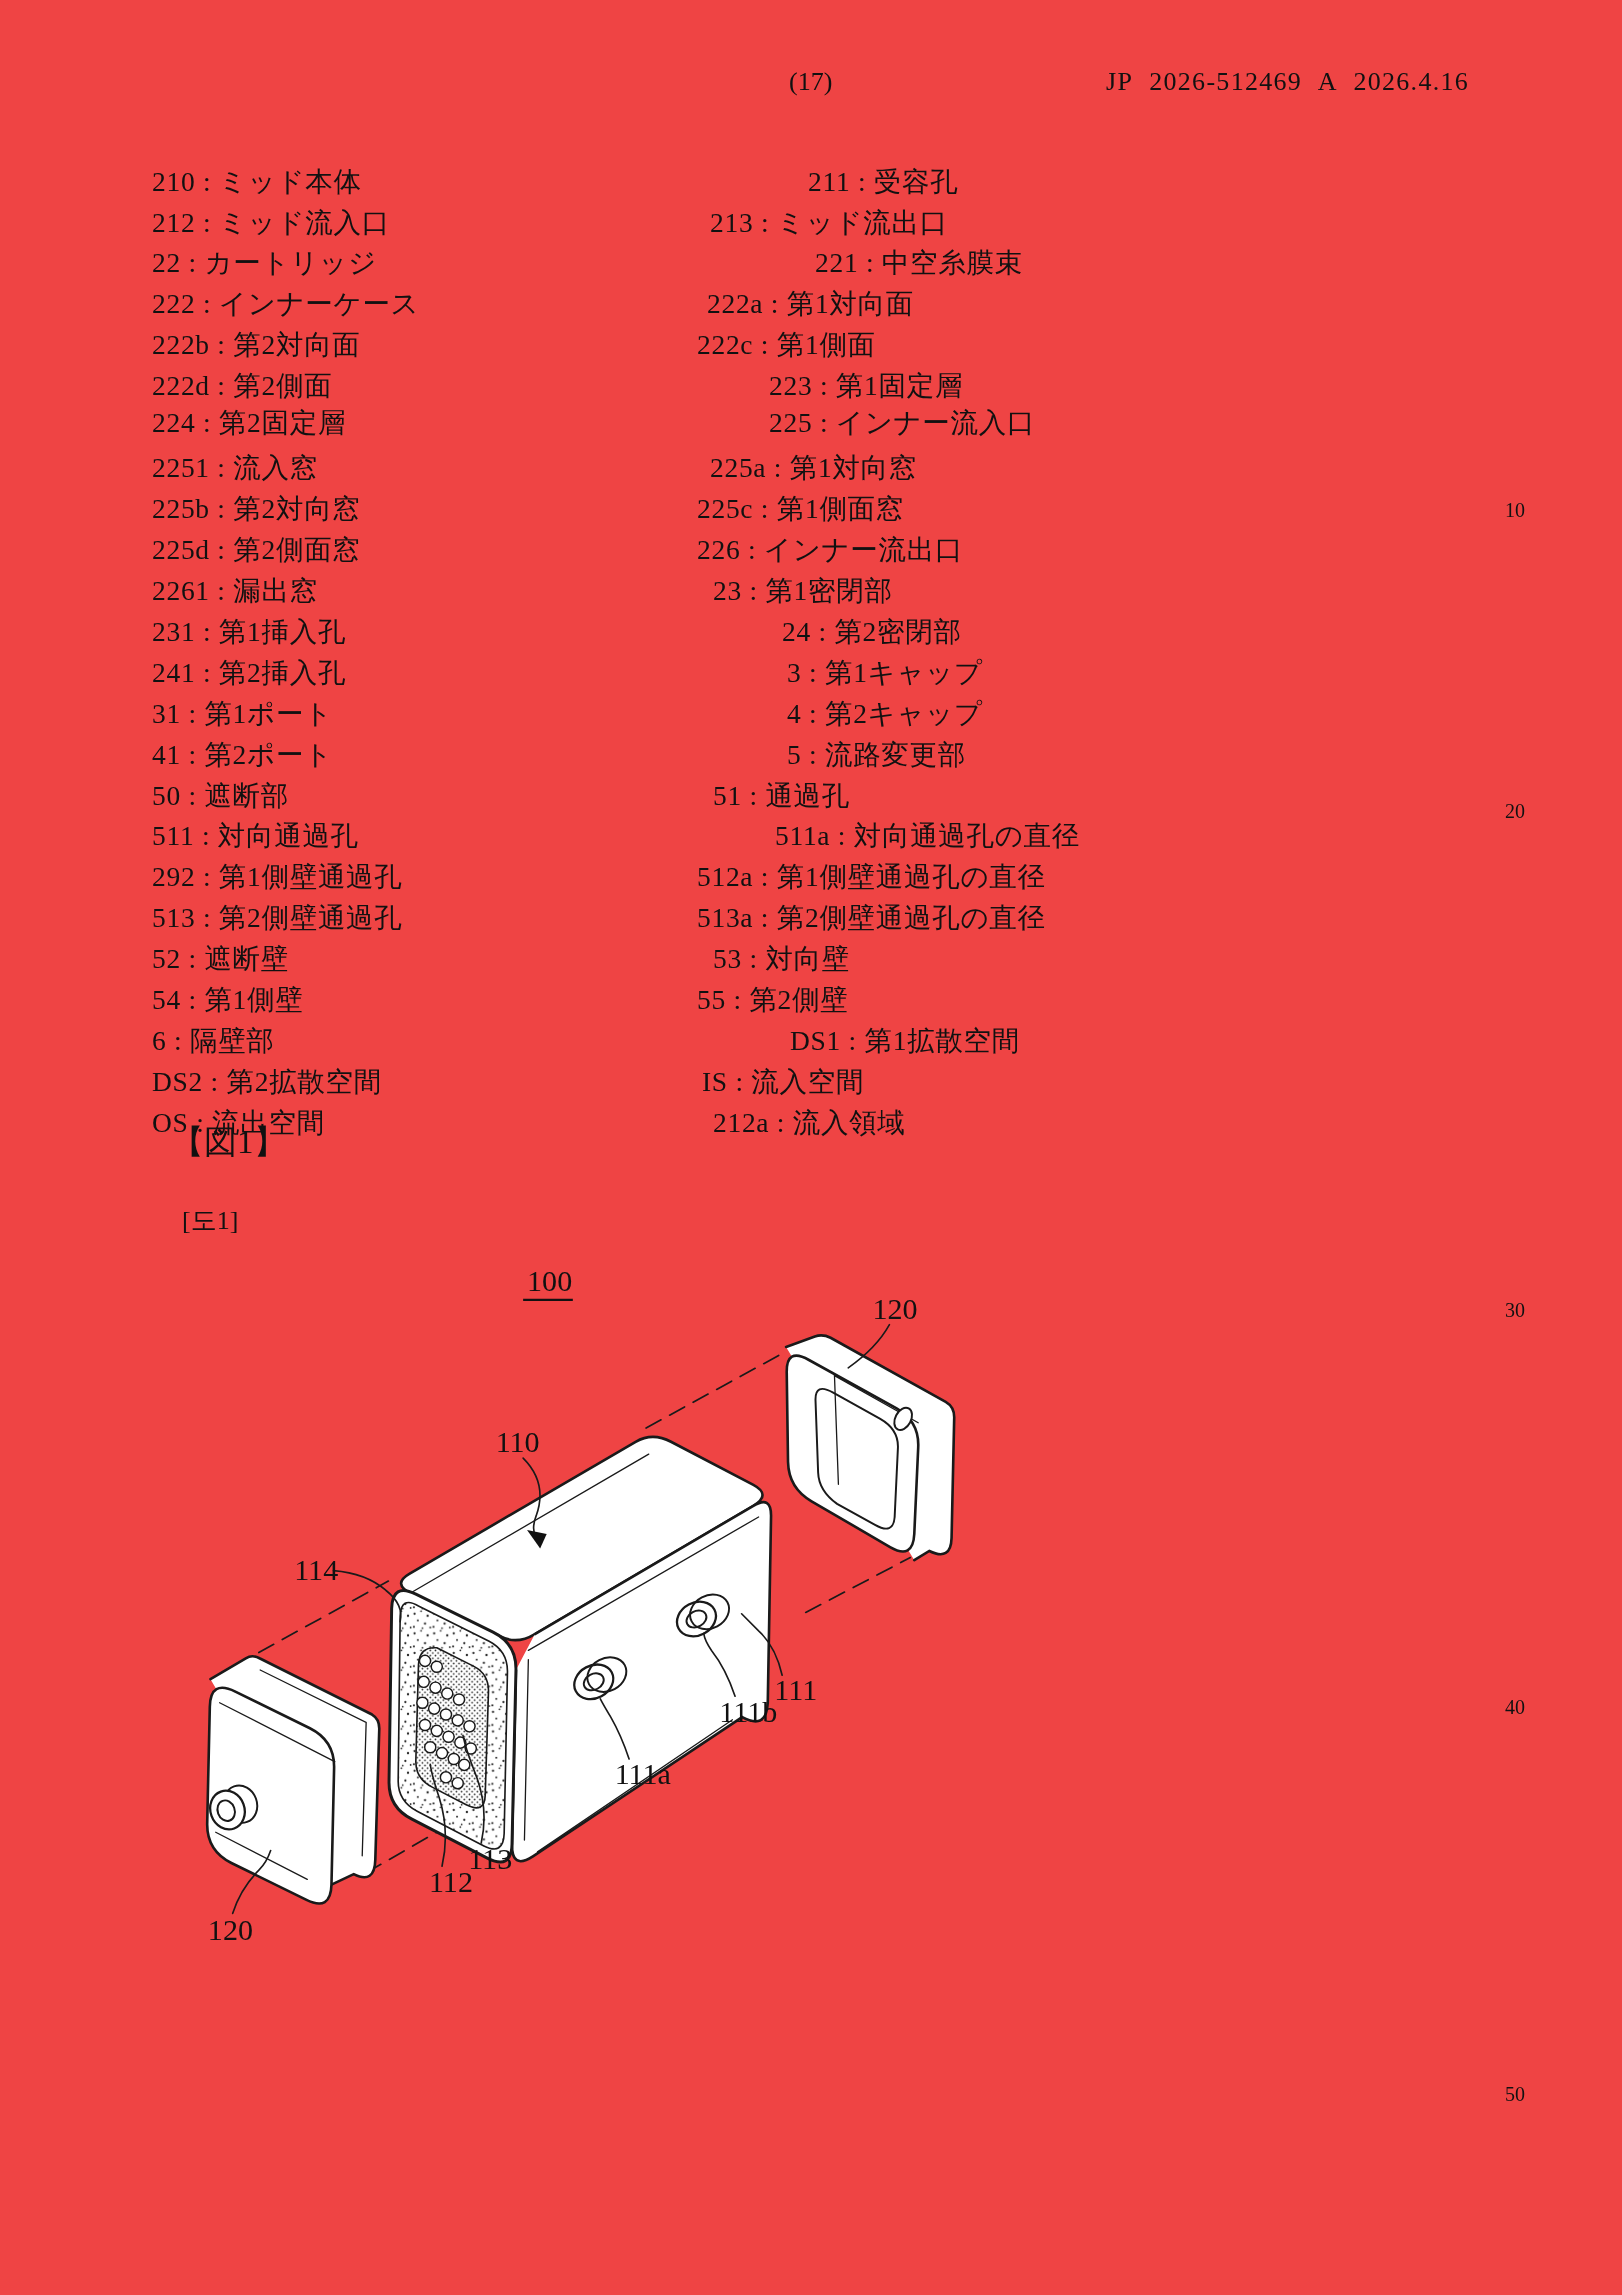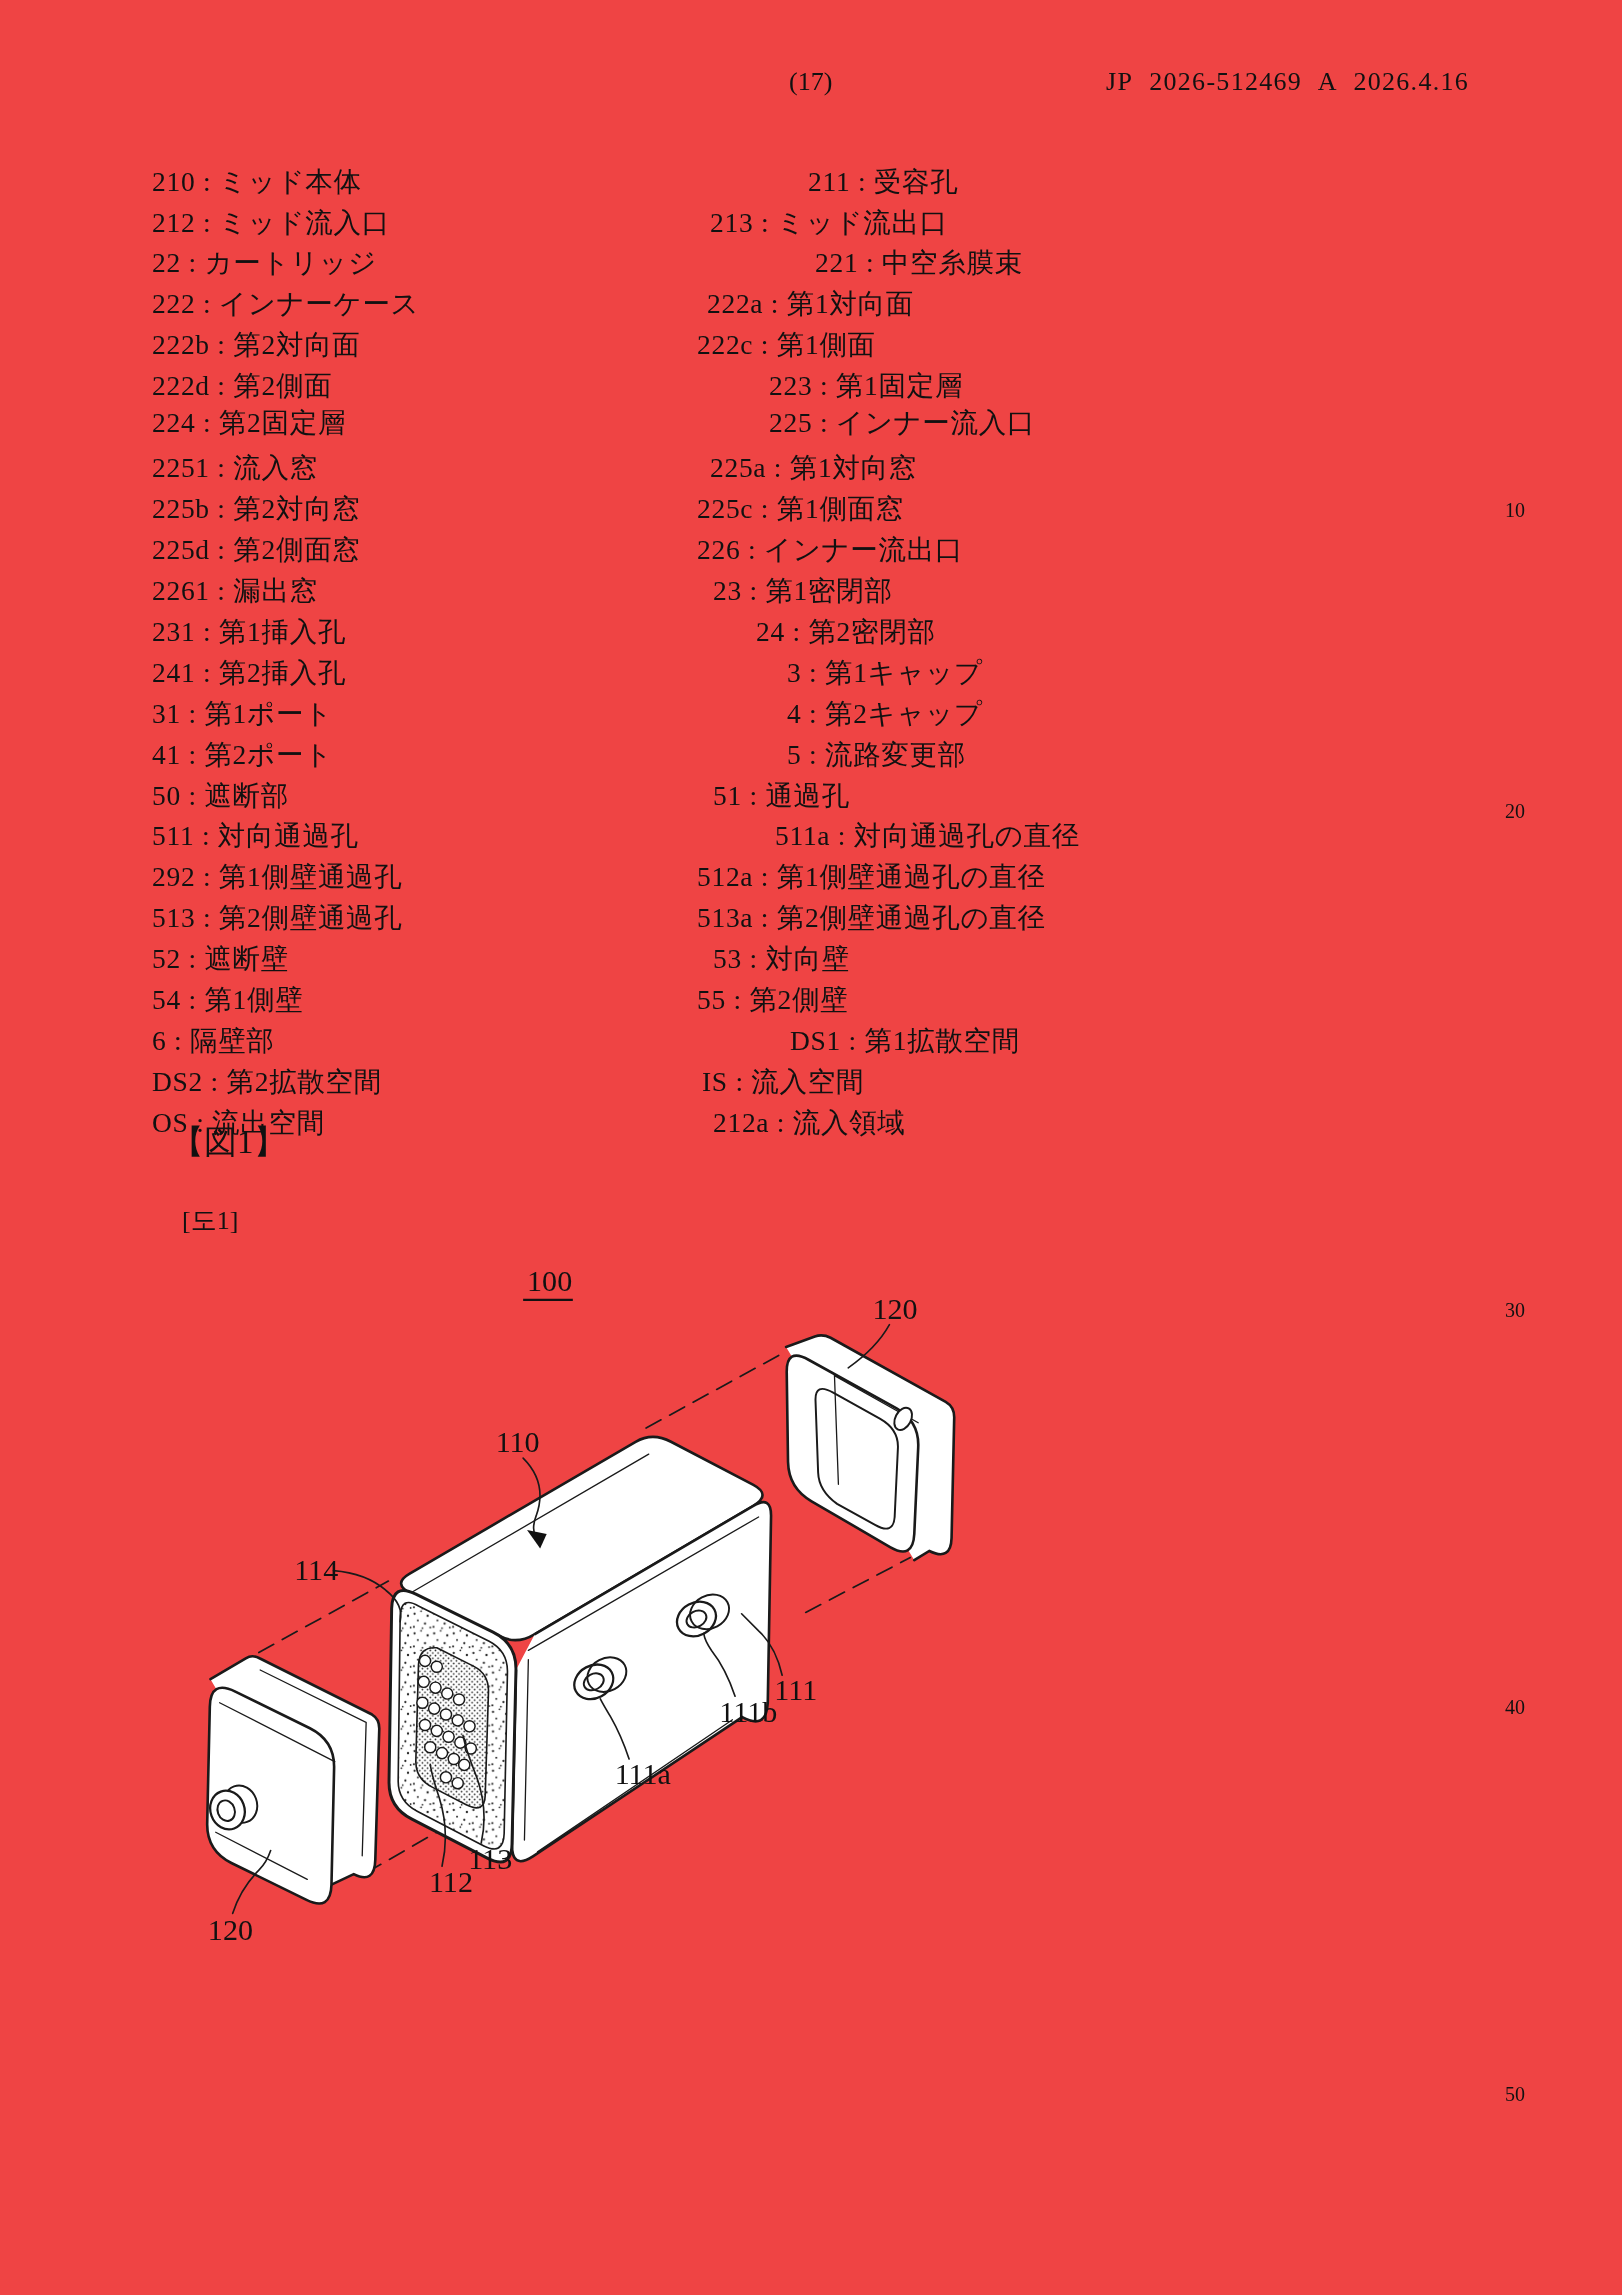--- a/index.html
+++ b/index.html
@@ -68,21 +68,21 @@
       <div class="legend-row" style="top: 532px;">
         <span class="cell" style="left: 152px;">225d : 第2側面窓</span>
         <span class="cell" style="left: 697px;">226 : インナー流出口</span>
       </div>
       <div class="legend-row" style="top: 573px;">
         <span class="cell" style="left: 152px;">2261 : 漏出窓</span>
         <span class="cell" style="left: 713px;">23 : 第1密閉部</span>
       </div>
       <div class="legend-row" style="top: 614px;">
         <span class="cell" style="left: 152px;">231 : 第1挿入孔</span>
-        <span class="cell" style="left: 756px;">24 : 第2密閉部</span>
+        <span class="cell" style="left: 782px;">24 : 第2密閉部</span>
       </div>
       <div class="legend-row" style="top: 655px;">
         <span class="cell" style="left: 152px;">241 : 第2挿入孔</span>
         <span class="cell" style="left: 787px;">3 : 第1キャップ</span>
       </div>
       <div class="legend-row" style="top: 696px;">
         <span class="cell" style="left: 152px;">31 : 第1ポート</span>
         <span class="cell" style="left: 787px;">4 : 第2キャップ</span>
       </div>
       <div class="legend-row" style="top: 737px;">

